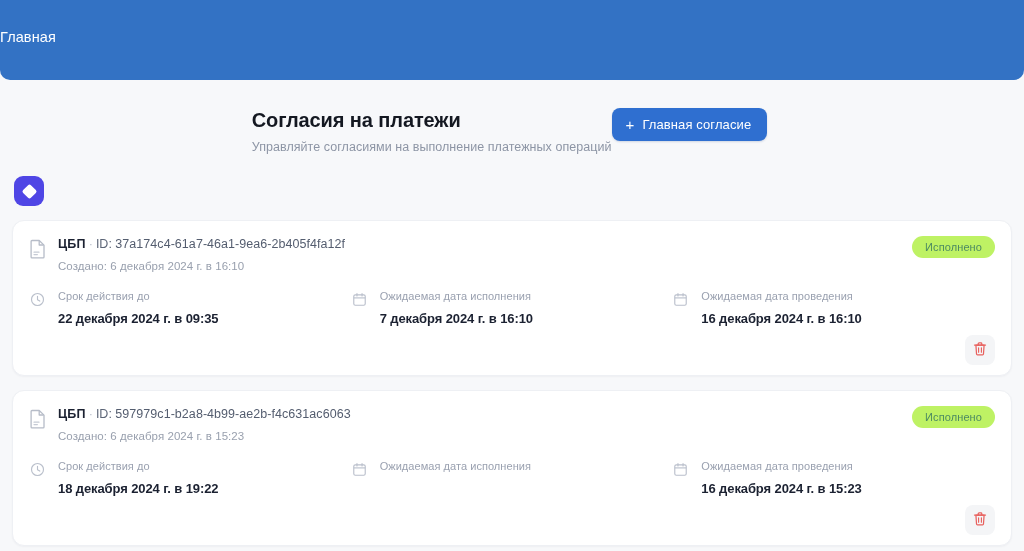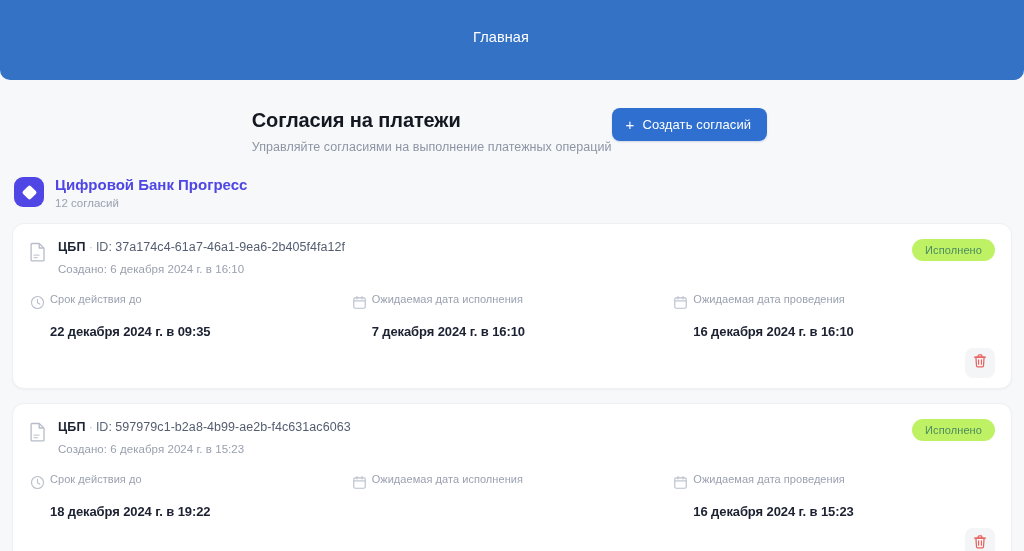--- a/index.html
+++ b/index.html
@@ -18,21 +18,21 @@
   }
 
   
   .appbar {
     position: relative;
     height: 80px;
     background: #3372c4;
     border-radius: 0 0 10px 10px;
     display: flex;
     align-items: center;
-    justify-content: center;
+    justify-content: flex-start;
     padding: 0 22px 6px 0;
   }
   .appbar-link {
     color: #ffffff;
     font-size: 14.5px;
     letter-spacing: .1px;
     cursor: pointer;
     white-space: nowrap;
   }
 
@@ -180,31 +180,31 @@
   
   .card-dates {
     display: grid;
     grid-template-columns: 1fr 1fr 1fr;
     margin-top: 17px;
     padding-left: 1px;
   }
   .date-col {
     display: flex;
     align-items: flex-start;
-    gap: 5px;
+    gap: 13px;
   }
   .date-icon { flex: none; margin-top: 3px; }
   .date-label {
     font-size: 11px;
     color: #9aa1b0;
     letter-spacing: .05px;
     line-height: 1.3;
   }
   .date-value {
-    margin-top: 18px;
+    margin-top: 8px;
     font-size: 13px;
     font-weight: 700;
     color: #1b2131;
     letter-spacing: -.1px;
     white-space: nowrap;
   }
 
   .card-actions {
     display: flex;
     justify-content: flex-end;
@@ -230,32 +230,28 @@
   <span class="appbar-link">Главная</span>
 </div>
 
 <div class="page-head">
   <div>
     <div class="page-title">Согласия на платежи</div>
     <div class="page-sub">Управляйте согласиями на выполнение платежных операций</div>
   </div>
   <button class="create-btn">
     <span class="plus">+</span>
-    <span>Создать согласий</span>
+    <span>Главная согласие</span>
   </button>
 </div>
 
 <div class="bank-head">
   <span class="bank-logo">
     <span class="diamond"></span>
   </span>
-  <div>
-    <div class="bank-name">Цифровой Банк Прогресс</div>
-    <div class="bank-count">12 согласий</div>
-  </div>
 </div>
 
 <div class="cards">
 
   <div class="card">
     <div class="card-top">
       <div class="card-ident">
         <span class="doc-icon">
           <svg width="18" height="20" viewBox="0 0 18 20" fill="none">
             <path d="M3 1.5h7.2L15 6.1V18a.9.9 0 0 1-.9.9H3a.9.9 0 0 1-.9-.9V2.4A.9.9 0 0 1 3 1.5z" stroke="#b6bcc8" stroke-width="1.3" fill="#ffffff" stroke-linejoin="round"></path>

